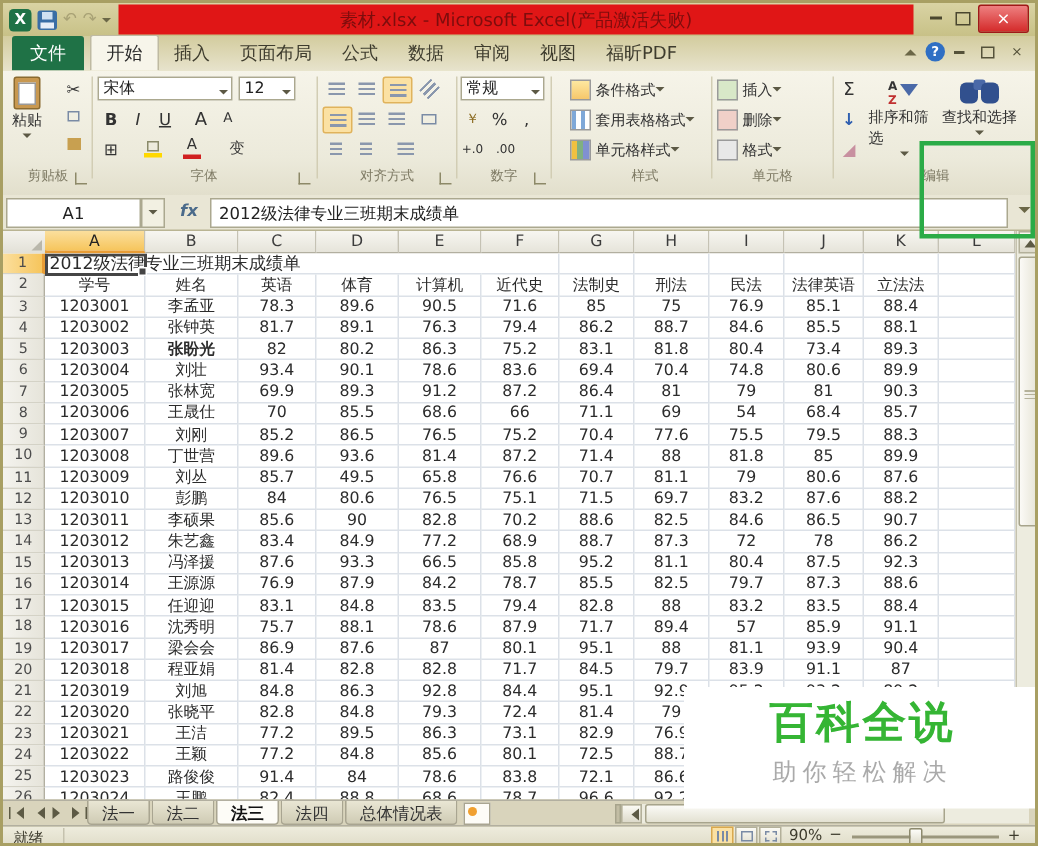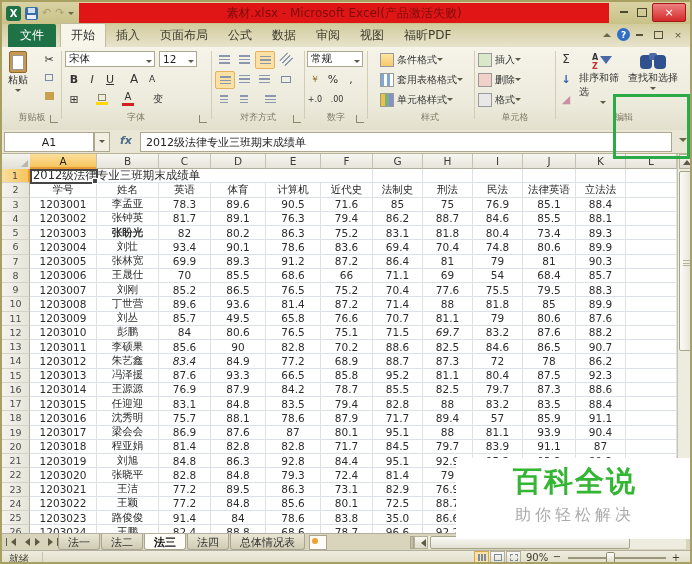--- a/index.html
+++ b/index.html
@@ -541,21 +541,21 @@
         </div>
         <div class="grow">
           <div class="gut">12</div>
           <div class="cell" style="width: 67px;">1203010</div>
           <div class="cell" style="width: 62px;">彭鹏</div>
           <div class="cell" style="width: 52px;">84</div>
           <div class="cell" style="width: 55px;">80.6</div>
           <div class="cell" style="width: 55px;">76.5</div>
           <div class="cell" style="width: 52px;">75.1</div>
           <div class="cell" style="width: 50px;">71.5</div>
-          <div class="cell" style="width: 50px; font-style: italic;">69.7</div>
+          <div class="cell" style="width: 50px;">69.7</div>
           <div class="cell" style="width: 50px;">83.2</div>
           <div class="cell" style="width: 53px;">87.6</div>
           <div class="cell" style="width: 50px;">88.2</div>
           <div class="cell" style="width: 51px;"></div>
         </div>
         <div class="grow">
           <div class="gut">13</div>
           <div class="cell" style="width: 67px;">1203011</div>
           <div class="cell" style="width: 62px;">李硕果</div>
           <div class="cell" style="width: 52px;">85.6</div>
@@ -566,21 +566,21 @@
           <div class="cell" style="width: 50px;">82.5</div>
           <div class="cell" style="width: 50px;">84.6</div>
           <div class="cell" style="width: 53px;">86.5</div>
           <div class="cell" style="width: 50px;">90.7</div>
           <div class="cell" style="width: 51px;"></div>
         </div>
         <div class="grow">
           <div class="gut">14</div>
           <div class="cell" style="width: 67px;">1203012</div>
           <div class="cell" style="width: 62px;">朱艺鑫</div>
-          <div class="cell" style="width: 52px; font-style: italic;">83.4</div>
+          <div class="cell" style="width: 52px;">83.4</div>
           <div class="cell" style="width: 55px;">84.9</div>
           <div class="cell" style="width: 55px;">77.2</div>
           <div class="cell" style="width: 52px;">68.9</div>
           <div class="cell" style="width: 50px;">88.7</div>
           <div class="cell" style="width: 50px;">87.3</div>
           <div class="cell" style="width: 50px;">72</div>
           <div class="cell" style="width: 53px;">78</div>
           <div class="cell" style="width: 50px;">86.2</div>
           <div class="cell" style="width: 51px;"></div>
         </div>
@@ -735,21 +735,21 @@
           <div class="cell" style="width: 51px;"></div>
         </div>
         <div class="grow">
           <div class="gut">25</div>
           <div class="cell" style="width: 67px;">1203023</div>
           <div class="cell" style="width: 62px;">路俊俊</div>
           <div class="cell" style="width: 52px;">91.4</div>
           <div class="cell" style="width: 55px;">84</div>
           <div class="cell" style="width: 55px;">78.6</div>
           <div class="cell" style="width: 52px;">83.8</div>
-          <div class="cell" style="width: 50px;">35.0</div>
+          <div class="cell" style="width: 50px;">72.1</div>
           <div class="cell" style="width: 50px;">86.6</div>
           <div class="cell" style="width: 50px;"></div>
           <div class="cell" style="width: 53px;"></div>
           <div class="cell" style="width: 50px;"></div>
           <div class="cell" style="width: 51px;"></div>
         </div>
         <div class="grow">
           <div class="gut">26</div>
           <div class="cell" style="width: 67px;">1203024</div>
           <div class="cell" style="width: 62px;">王鹏</div>

